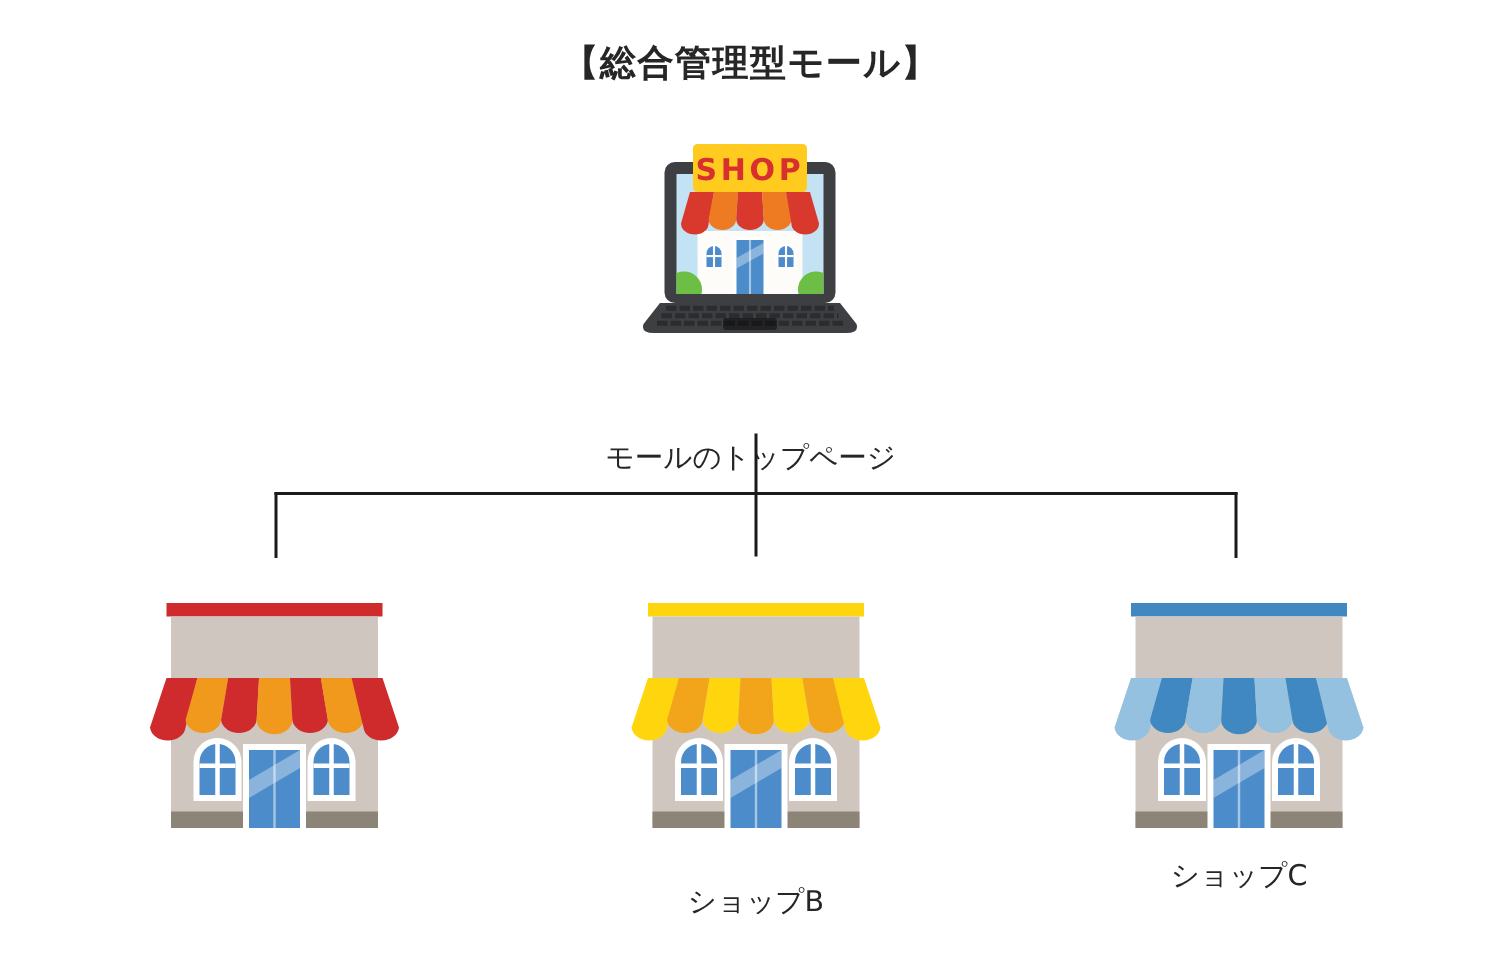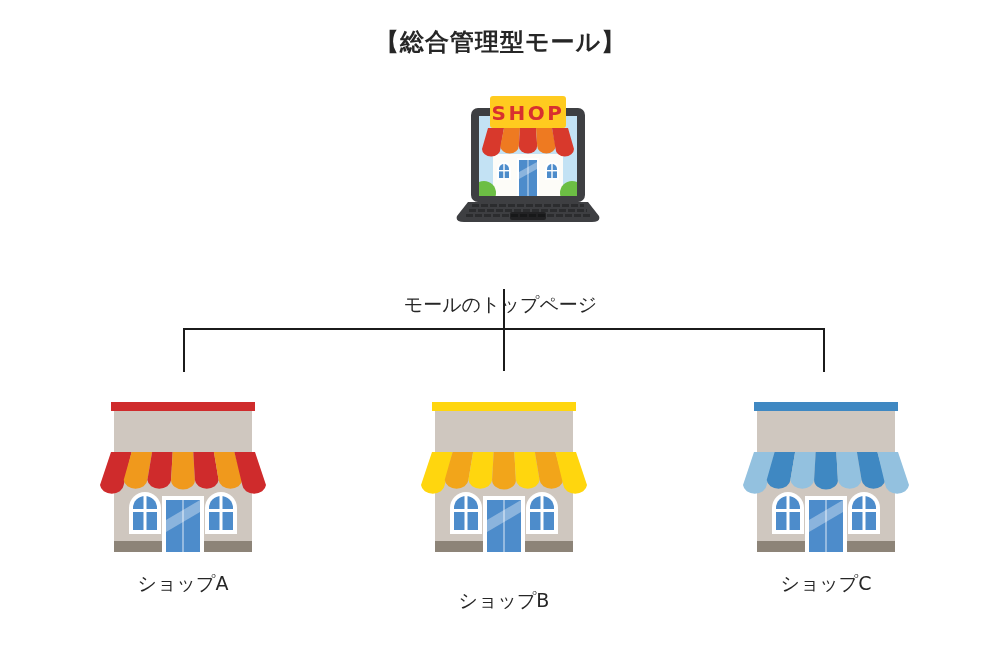--- a/index.html
+++ b/index.html
@@ -6,21 +6,21 @@
   .canvas {
     position:relative; width:993px; height:651px; overflow:hidden;
     background:var(--bg,#ffffff); margin:0 auto;
     font-family:"DejaVu Sans","Liberation Sans",sans-serif;
     color:var(--text,#262626);
   }
   .title {
     position:absolute; top:26px; left:0; width:100%;
     text-align:center; font-size:24px; font-weight:600; letter-spacing:1px;
   }
-  .laptop { position:absolute; left:434px; top:90px; width:180px; height:140px; }
+  .laptop { position:absolute; left:406px; top:90px; width:180px; height:140px; }
   .mall-label {
     position:absolute; top:246px; left:0; width:100%;
     text-align:center; font-size:19px;margin-top:46px;
   }
   .cline { position:absolute; background:var(--line,#1b1b1b); }
   #l-center { left:499px; top:289px; width:2px; height:82px; }
   #l-horiz  { left:179px; top:328px; width:642px; height:2px; }
   #l-left   { left:179px; top:328px; width:2px; height:44px; }
   #l-right  { left:819px; top:328px; width:2px; height:44px; }
   .shop { position:absolute; top:400px; width:170px; height:162px; }
@@ -148,16 +148,15 @@
         <path d="M 107 134 L 107 108 A 16 16 0 0 1 139 108 L 139 134 Z" fill="#FFFFFF"></path>
         <path d="M 111 130 L 111 108 A 12 12 0 0 1 135 108 L 135 130 Z" fill="#4D8CCB"></path>
         <rect x="121.5" y="96" width="3" height="34" fill="#FFFFFF"></rect>
         <rect x="111" y="109" width="24" height="3" fill="#FFFFFF"></rect>
         <rect x="64" y="96" width="42" height="56" fill="#FFFFFF"></rect>
         <rect x="68" y="100" width="34" height="52" fill="#4D8CCB"></rect>
         <polygon points="68,120 102,100 102,112 68,132" fill="rgba(255,255,255,0.35)"></polygon>
         <rect x="84.2" y="100" width="1.6" height="52" fill="rgba(255,255,255,0.5)"></rect>
       </svg></div>
 
-  <div class="shop-label" id="slabel0">ショップA</div>
   <div class="shop-label" id="slabel1">ショップB</div>
   <div class="shop-label" id="slabel2">ショップC</div>
 </div>
 
 </body></html>

